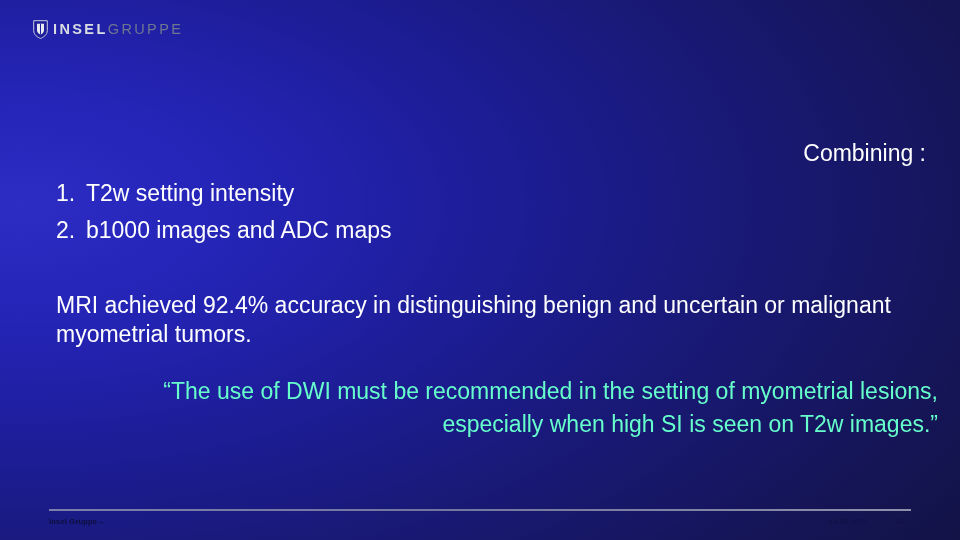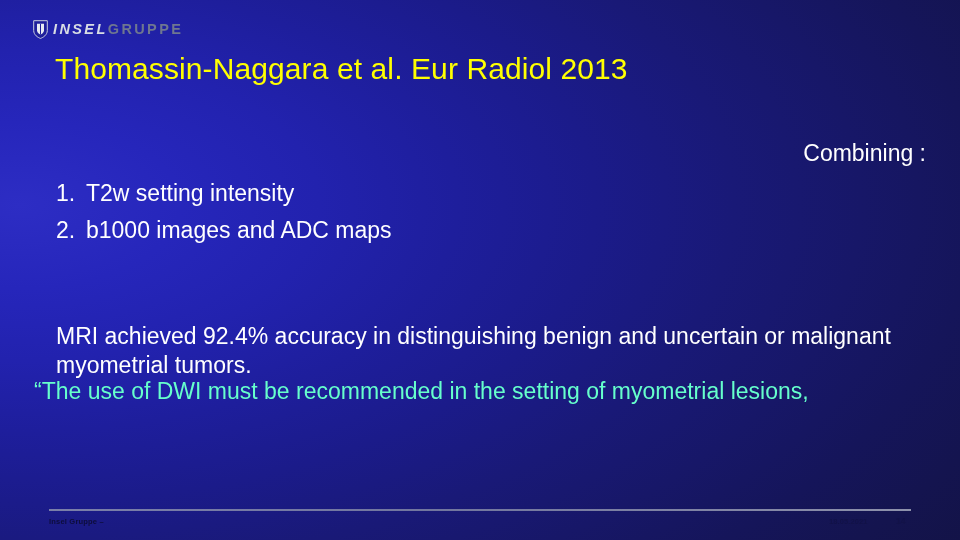--- a/index.html
+++ b/index.html
@@ -46,25 +46,24 @@
   }
   .logo-text {
     font-size: 14.5px;
     letter-spacing: 2.4px;
     line-height: 1;
     white-space: nowrap;
   }
   .logo-insel {
     color: #d8dde4;
     font-weight: bold;
-    font-style: italic;
   }
   .logo-gruppe {
     color: #6f7790;
-    font-weight: bold;
+    font-weight: normal;
   }
 
   
   .title {
     position: absolute;
     left: 55px;
     top: 52px;
     color: #ffff00;
     font-size: 30px;
     font-weight: normal;
@@ -105,33 +104,32 @@
   }
 
   .paragraph {
     position: absolute;
     left: 56px;
     top: 291px;
     width: 868px;
     color: #ffffff;
     font-size: 23px;
     line-height: 1.28;
-    margin-top: 31px;
   }
 
   
   .quote {
     position: absolute;
-    left: 34px;
+    left: 22px;
     top: 375px;
     width: 916px;
     color: #66ffcc;
     font-size: 23px;
     line-height: 1.42;
-    text-align: left;
+    text-align: right;
   }
   .quote .q-line1 { display: block; }
   .quote .q-line2 { display: block; }
 
   
   .footer-rule {
     position: absolute;
     left: 49px;
     top: 509px;
     width: 862px;
@@ -176,40 +174,40 @@
 
   <div class="logo">
     <svg class="logo-shield" viewBox="0 0 15 19">
       <path d="M0.7 0.7 H14.3 V10.5 C14.3 15.0 10.0 17.6 7.5 18.4 C5.0 17.6 0.7 15.0 0.7 10.5 Z" fill="#1f1f9b" stroke="#c9cedd" stroke-width="1.0"></path>
       <path d="M4.0 3.8 H11.0 V10.2 C11.0 12.6 9.2 13.9 7.5 14.5 C5.8 13.9 4.0 12.6 4.0 10.2 Z" fill="#e8ebf2"></path>
       <rect x="7.0" y="3.8" width="1.0" height="10.7" fill="#1f1f9b"></rect>
     </svg>
     <span class="logo-text"><span class="logo-insel">INSEL</span><span class="logo-gruppe">GRUPPE</span></span>
   </div>
 
-  <div class="title">Thomassin-Naggara et al. Eur Radiol 2013</div>
 
   <div class="body-block">
     <p class="lead">Combining :</p>
     <ul class="numlist">
       <li>
         <span class="num">1.</span>
         <span>T2w setting intensity</span>
       </li>
       <li>
         <span class="num">2.</span>
         <span>b1000 images and ADC maps</span>
       </li>
     </ul>
   </div>
 
   <div class="paragraph">MRI achieved 92.4% accuracy in distinguishing benign and uncertain or malignant myometrial tumors.</div>
 
   <div class="quote">
     <span class="q-line1">“The use of DWI must be recommended in the setting of myometrial lesions,</span>
+    <span class="q-line2">especially when high SI is seen on T2w images.”</span>
   </div>
 
   <div class="footer-rule"></div>
   <div class="footer-left">Insel Gruppe –</div>
   <div class="footer-date">18.05.2021</div>
   <div class="footer-page">14</div>
 
 </div>
 
 </body></html>

